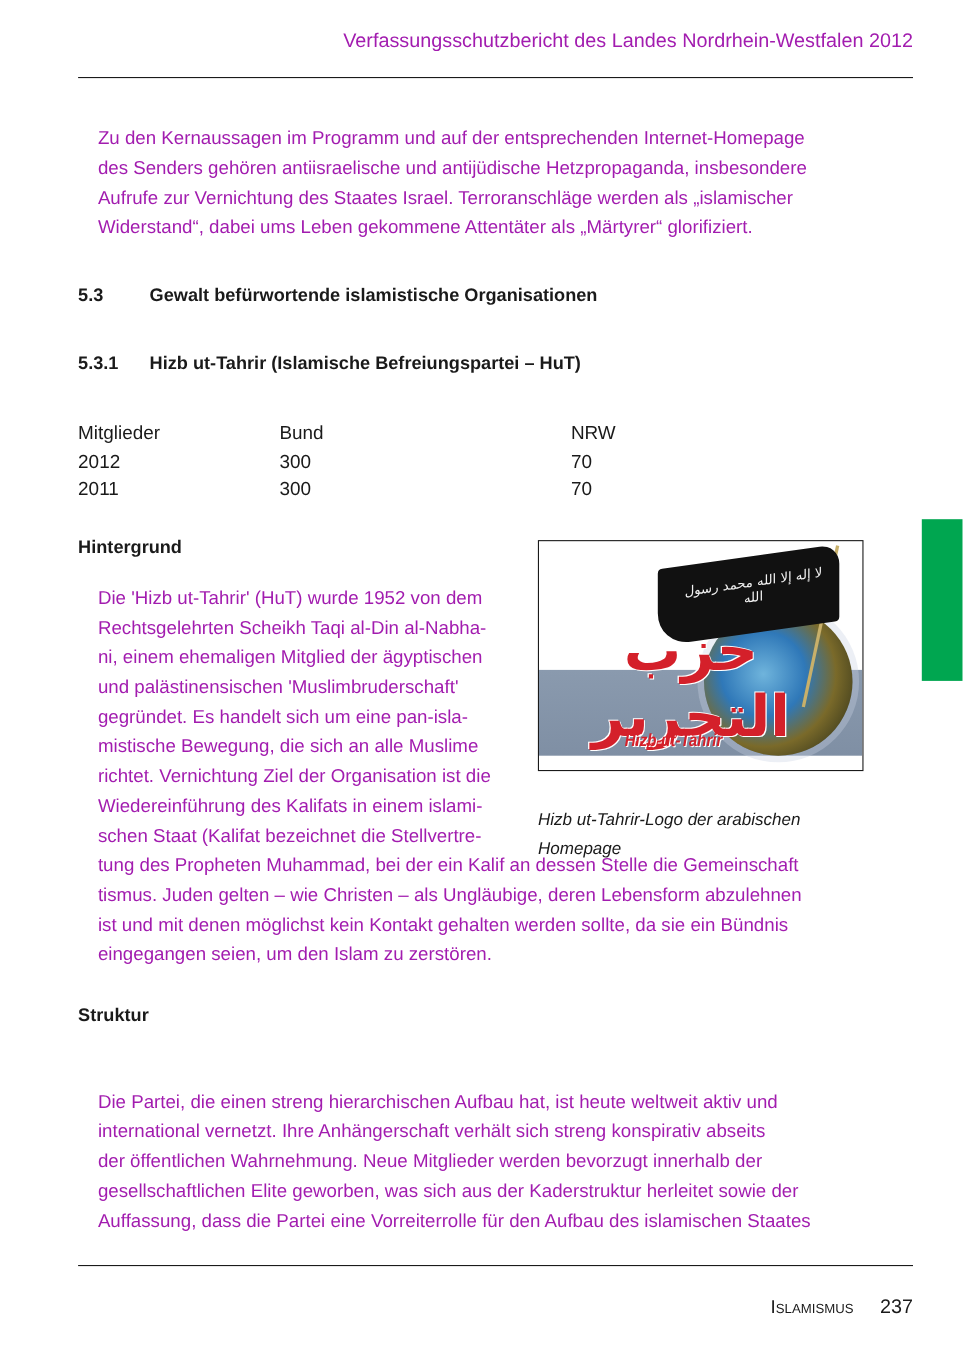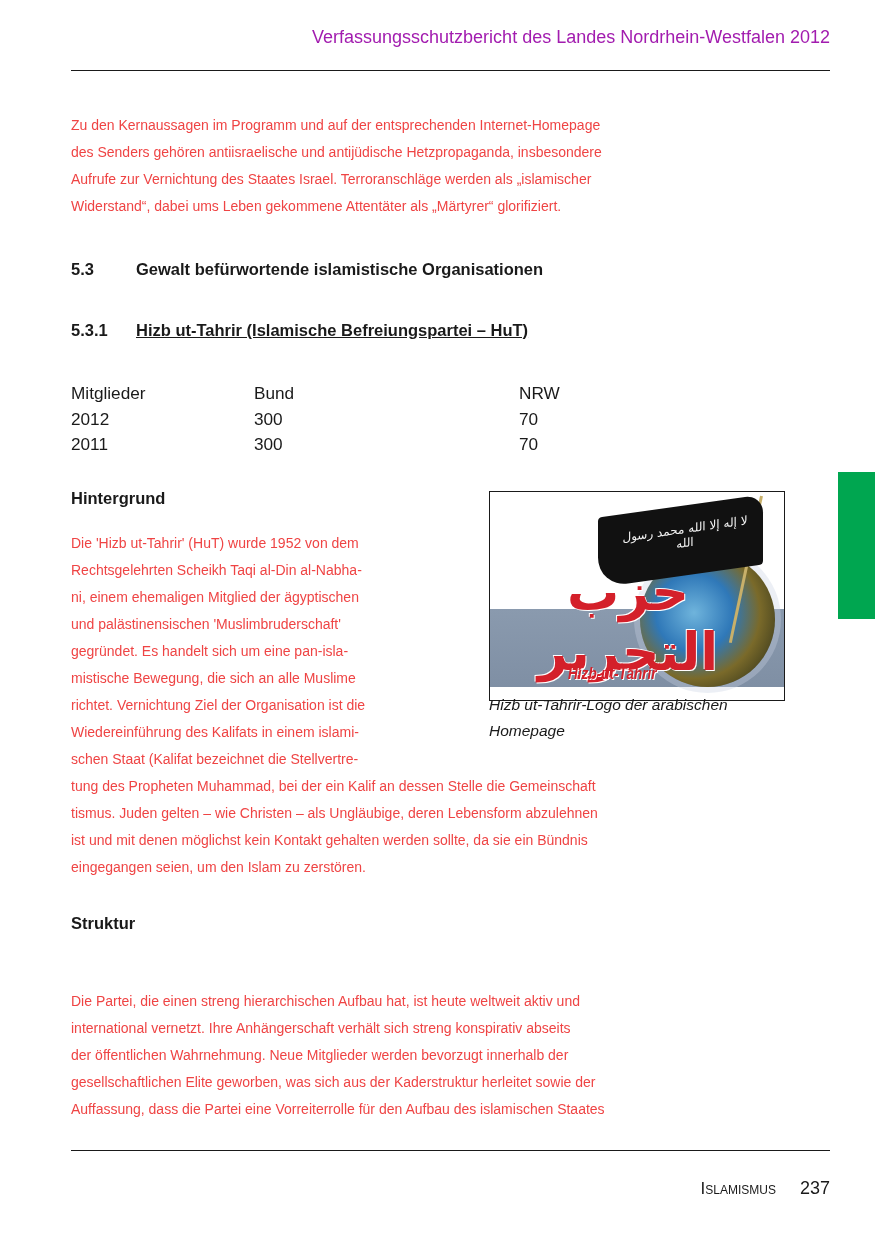--- a/index.html
+++ b/index.html
@@ -30,24 +30,24 @@
       left: 71px;
       width: 759px;
       height: 1px;
       background: #1a1a1a;
     }
     .rule.top { top: 70px; }
     .rule.bottom { top: 1150px; }
 
     .para {
       position: absolute;
-      left: 71px;
-      font-size: 14px;
+      left: 89px;
+      font-size: 17px;
       line-height: 27px;
-      color: #ef4444;
+      color: #a21caf;
     }
     .para .ln { display: block; white-space: nowrap; }
 
     .h-section {
       position: absolute;
       left: 71px;
       font-size: 16.5px;
       font-weight: bold;
       line-height: 22px;
       white-space: nowrap;
@@ -160,21 +160,21 @@
       font-weight: bold;
       font-style: italic;
       font-family: "Liberation Sans", sans-serif;
       text-shadow: 1px 1px 0 #ffffff;
       transform: scaleX(0.85);
       transform-origin: left;
     }
     .figure-caption {
       position: absolute;
       left: 489px;
-      top: 692px;
+      top: 733px;
       font-size: 15.5px;
       font-style: italic;
       line-height: 25.5px;
       color: #1a1a1a;
     }
     .figure-caption .ln { display: block; }
 
     .side-tab {
       position: absolute;
       left: 838px;
@@ -210,21 +210,21 @@
     <span class="ln">Zu den Kernaussagen im Programm und auf der entsprechenden Internet-Homepage</span>
     <span class="ln">des Senders gehören antiisraelische und antijüdische Hetzpropaganda, insbesondere</span>
     <span class="ln">Aufrufe zur Vernichtung des Staates Israel. Terroranschläge werden als „islamischer</span>
     <span class="ln">Widerstand“, dabei ums Leben gekommene Attentäter als „Märtyrer“ glorifiziert.</span>
   </div>
 
   <div class="h-section" style="top:258px;">
     <span class="num">5.3</span><span>Gewalt befürwortende islamistische Organisationen</span>
   </div>
 
-  <div class="h-section" style="top:319px;text-decoration:underline;">
+  <div class="h-section" style="top:319px;">
     <span class="num">5.3.1</span><span>Hizb ut-Tahrir (Islamische Befreiungspartei – HuT)</span>
   </div>
 
   <div class="members-table">
     <div class="row">
       <span class="c0">Mitglieder</span>
       <span class="c1">Bund</span>
       <span class="c2">NRW</span>
     </div>
     <div class="row">

